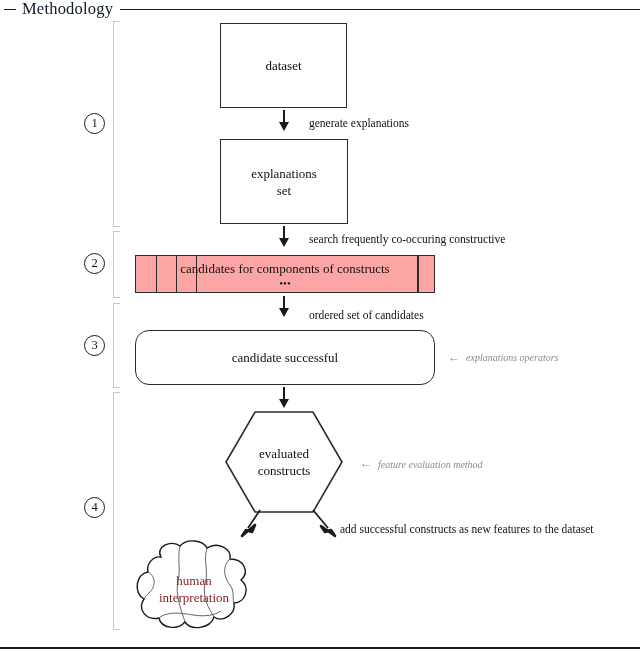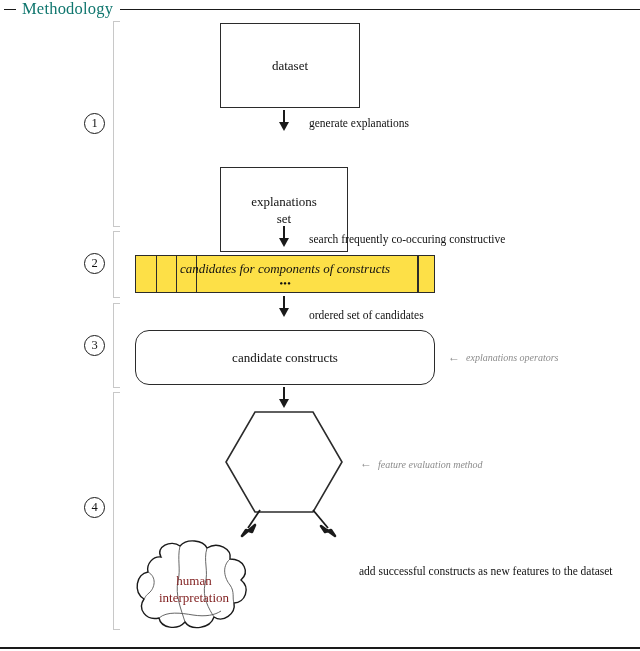--- a/index.html
+++ b/index.html
@@ -33,21 +33,21 @@
     background: #1a1a1a;
   }
   .header-title {
     position: absolute;
     left: 22px;
     top: -1px;
     font-size: 16.5px;
     line-height: 20px;
     letter-spacing: 0.2px;
     white-space: nowrap;
-    color: #0f766e;
+    color: #0f172a;
   }
   .header-rule {
     position: absolute;
     left: 120px;
     top: 9px;
     width: 520px;
     height: 1px;
     background: #1a1a1a;
   }
   .footer-rule {
@@ -98,23 +98,22 @@
     color: #111;
   }
   .node-box.rounded {
     border-radius: 14px;
   }
 
   
   .strip {
     position: absolute;
     border: 1.6px solid #2b2b2b;
-    background: #fde047;
-    box-sizing: border-box;
-    font-style: italic;
+    background: #fca5a5;
+    box-sizing: border-box;
   }
   .strip-label {
     position: absolute;
     left: 0; right: 0;
     text-align: center;
     font-size: 13px;
     line-height: 16px;
     color: #111;
   }
   .strip-div {
@@ -200,29 +199,29 @@
   <div class="step-circle" style="left:84px; top:113px;">1</div>
   <div class="step-circle" style="left:84px; top:253px;">2</div>
   <div class="step-circle" style="left:84px; top:335px;">3</div>
   <div class="step-circle" style="left:84px; top:497px;">4</div>
 
   <div class="bracket" style="left:113px; top:21px;  height:206px;"></div>
   <div class="bracket" style="left:113px; top:231px; height:67px;"></div>
   <div class="bracket" style="left:113px; top:303px; height:85px;"></div>
   <div class="bracket" style="left:113px; top:392px; height:238px;"></div>
 
-  <div class="node-box" style="left:220px; top:23px; width:140px; height:85px;">
+  <div class="node-box" style="left:220px; top:23px; width:127px; height:85px;">
     <span>dataset</span>
   </div>
 
   <div class="arrow-v" style="left:283.2px; top:110px; height:14px;"></div>
   <div class="arrow-head-down" style="left:279px; top:122px;"></div>
   <div class="edge-label" style="left:309px; top:116px;">generate explanations</div>
 
-  <div class="node-box" style="left:220px; top:139px; width:128px; height:85px;margin-top:28px;">
+  <div class="node-box" style="left:220px; top:139px; width:128px; height:85px;">
     <span>
       <span>explanations</span><br>
       <span>set</span>
     </span>
   </div>
 
   <div class="arrow-v" style="left:283.2px; top:226px; height:14px;"></div>
   <div class="arrow-head-down" style="left:279px; top:238px;"></div>
   <div class="edge-label" style="left:309px; top:232px;">search frequently co-occuring constructive</div>
 
@@ -233,41 +232,45 @@
     <div class="strip-div thick" style="left:281px;"></div>
     <div class="strip-label" style="top:5px;">candidates for components of constructs</div>
     <div class="strip-label" style="top:19px; font-size:11px;">•••</div>
   </div>
 
   <div class="arrow-v" style="left:283.2px; top:296px; height:14px;"></div>
   <div class="arrow-head-down" style="left:279px; top:308px;"></div>
   <div class="edge-label" style="left:309px; top:308px;">ordered set of candidates</div>
 
   <div class="node-box rounded" style="left:135px; top:330px; width:300px; height:55px;">
-    <span>candidate constructs</span>
+    <span>candidate successful</span>
   </div>
   <div class="side-arrow" style="left:448px; top:351px;">←</div>
   <div class="side-label" style="left:466px; top:351px;">explanations operators</div>
 
   <div class="arrow-v" style="left:283.2px; top:387px; height:14px;"></div>
   <div class="arrow-head-down" style="left:279px; top:399px;"></div>
 
   <svg style="position:absolute; left:225px; top:411px;" width="118" height="102" viewBox="0 0 118 102">
     <polygon points="30,1 88,1 117,51 88,101 30,101 1,51" fill="#ffffff" stroke="#2b2b2b" stroke-width="1.6"></polygon>
   </svg>
+  <div class="hex-label" style="left:225px; top:445px; width:118px;">
+    <span>evaluated</span><br>
+    <span>constructs</span>
+  </div>
   <div class="side-arrow" style="left:360px; top:457px;">←</div>
   <div class="side-label" style="left:378px; top:458px;">feature evaluation method</div>
 
   <svg style="position:absolute; left:228px; top:508px;" width="130" height="34" viewBox="0 0 130 34">
     <line x1="32" y1="2" x2="20" y2="20" stroke="#1a1a1a" stroke-width="1.8"></line>
     <polygon points="14,28 27,17 24,24 18,22" fill="#1a1a1a" stroke="#1a1a1a" stroke-width="2.6" stroke-linejoin="round"></polygon>
     <line x1="85" y1="2" x2="100" y2="20" stroke="#1a1a1a" stroke-width="1.8"></line>
     <polygon points="107,28 93,18 97,24 103,22" fill="#1a1a1a" stroke="#1a1a1a" stroke-width="2.6" stroke-linejoin="round"></polygon>
   </svg>
-  <div class="edge-label" style="left:359px; top:522px;margin-top:42px;">add successful constructs as new features to the dataset</div>
+  <div class="edge-label" style="left:340px; top:522px;">add successful constructs as new features to the dataset</div>
 
   <svg style="position:absolute; left:133px; top:539px;" width="122" height="95" viewBox="0 0 122 95">
     <path d="M28 18 C22 8, 38 0, 47 7 C54 -1, 70 1, 74 9 C85 2, 99 10, 97 20
              C111 20, 117 33, 108 41 C118 49, 112 64, 101 64
              C103 75, 90 84, 81 78 C77 90, 58 92, 52 83
              C44 92, 28 89, 26 79 C13 82, 4 70, 11 60
              C0 53, 3 35, 15 33 C13 25, 20 17, 28 18 Z" fill="#ffffff" stroke="#1a1a1a" stroke-width="1.4"></path>
     <path d="M47 7 C44 20, 48 30, 45 42 C42 56, 48 70, 52 83" fill="none" stroke="#555" stroke-width="0.9"></path>
     <path d="M74 9 C70 22, 76 32, 72 45 C69 58, 76 70, 81 78" fill="none" stroke="#555" stroke-width="0.9"></path>
     <path d="M97 20 C88 28, 92 40, 97 46 C102 53, 99 59, 101 64" fill="none" stroke="#555" stroke-width="0.9"></path>

